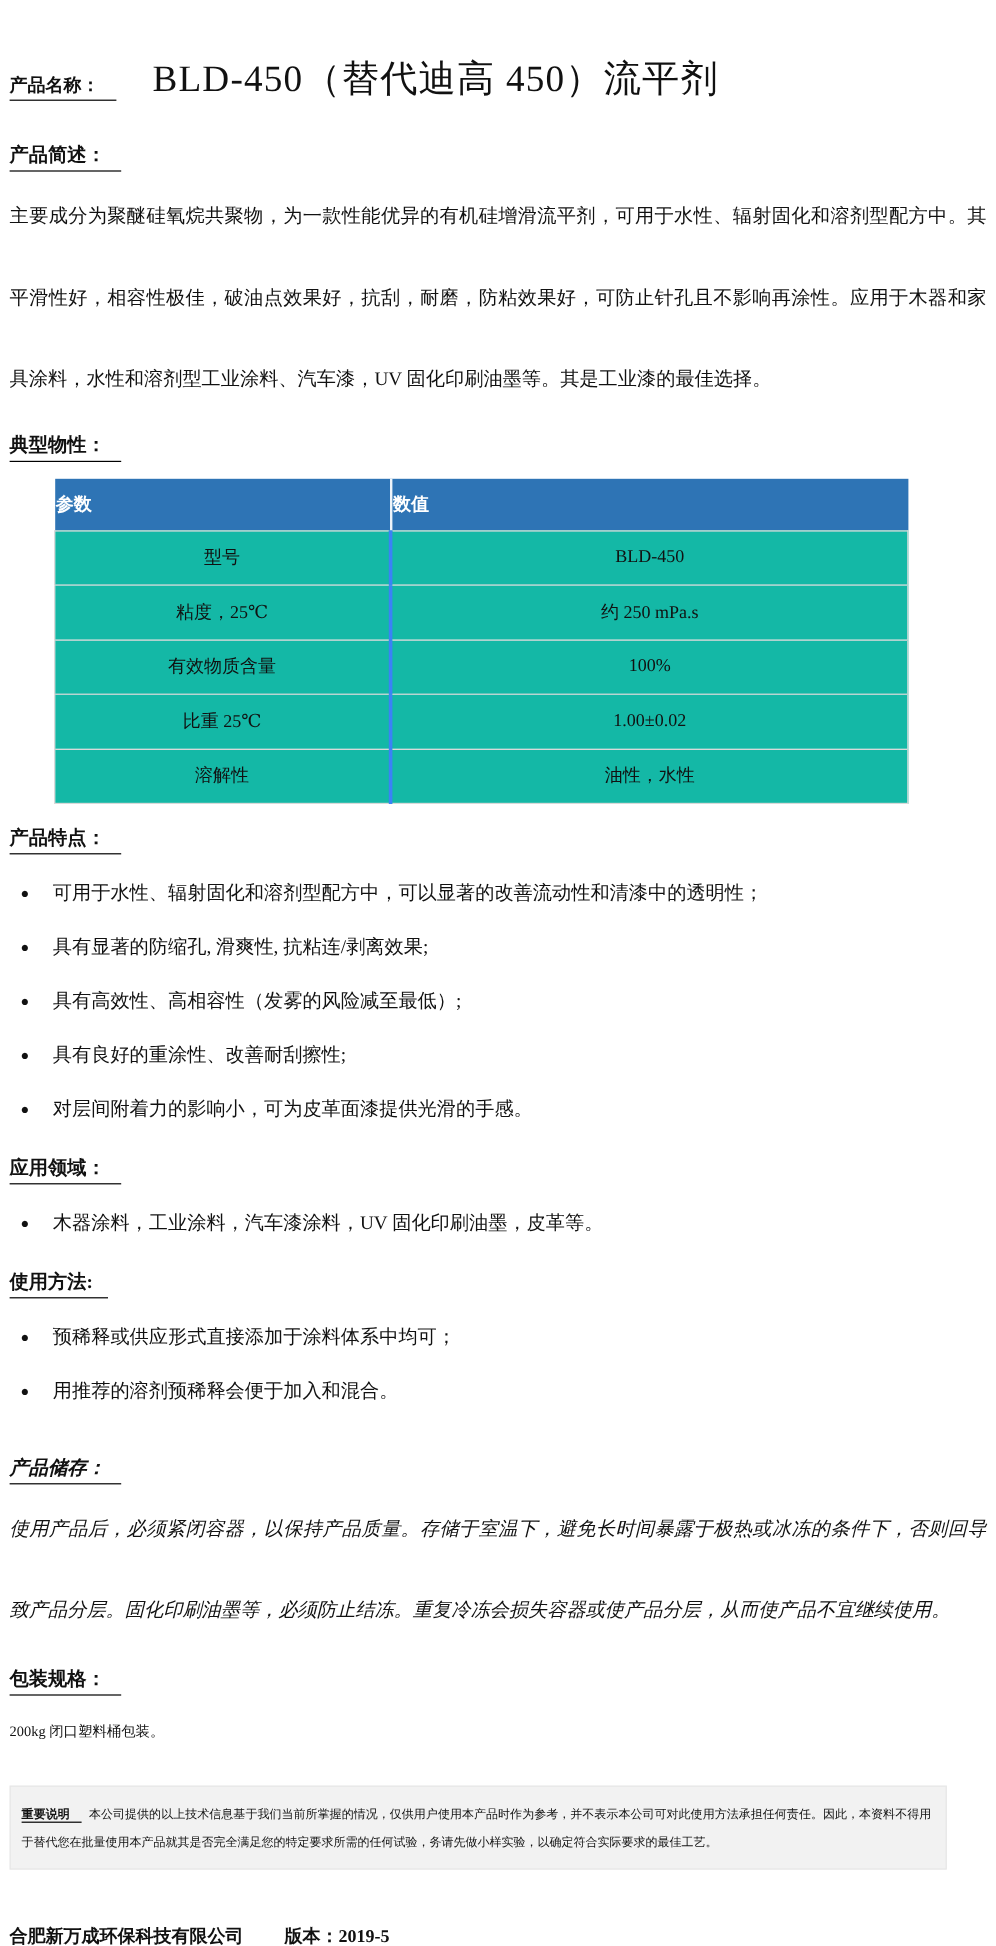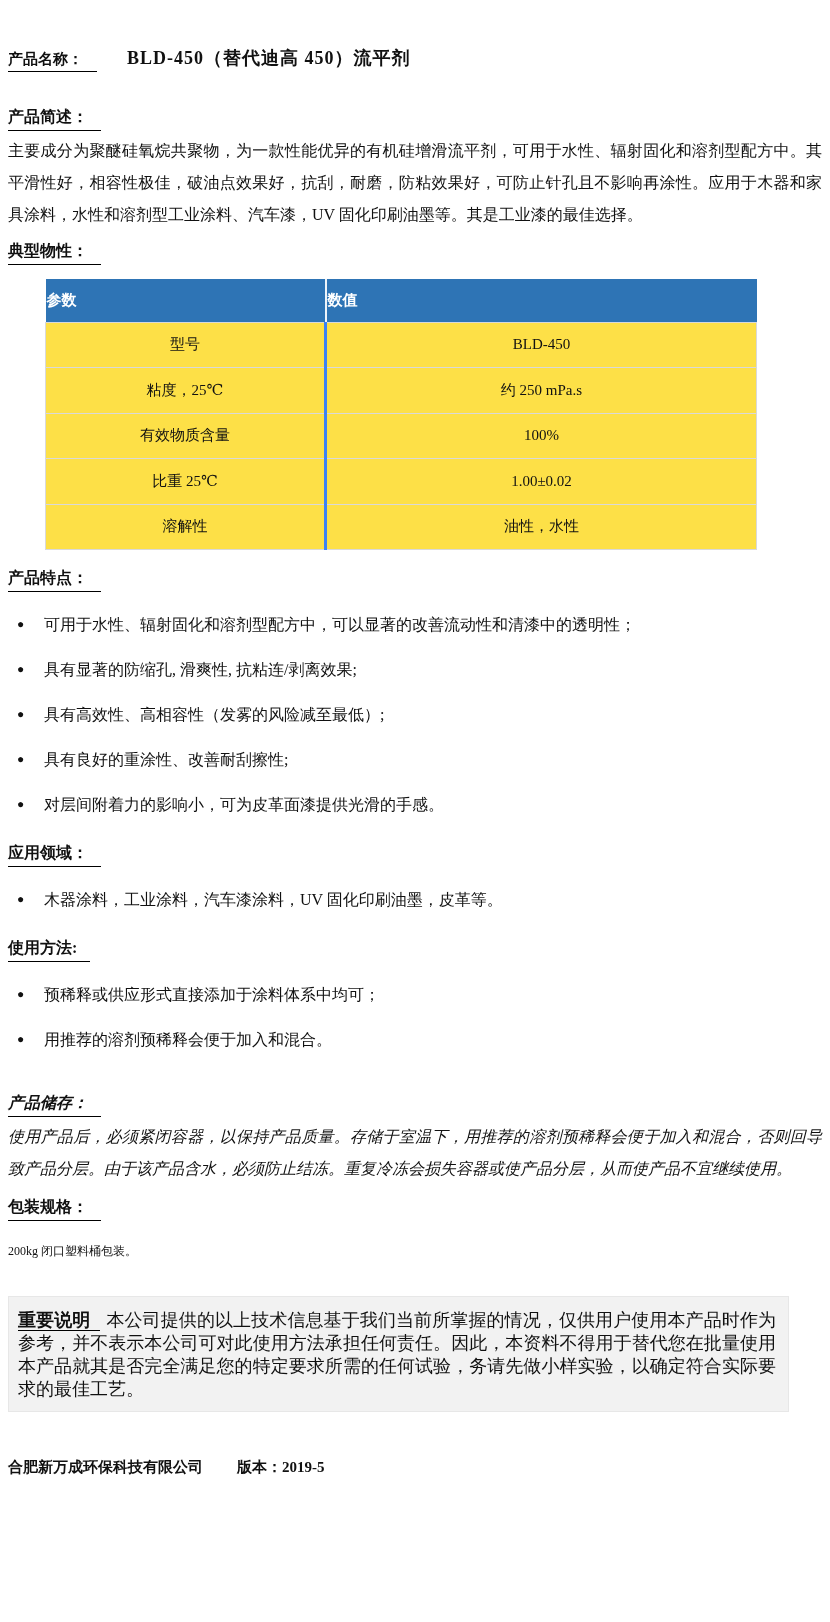--- a/index.html
+++ b/index.html
@@ -18,54 +18,54 @@
   }
 
   
   .title-row { display: flex; align-items: baseline; gap: 30px; }
   .product-label {
     font-size: 15px; font-weight: bold;
     border-bottom: 1.5px solid #000; padding-right: 14px; padding-bottom: 2px;
     white-space: nowrap;
   }
   .doc-title {
-    font-size: 18px; font-weight: bold; letter-spacing: 1px;
+    font-size: 31px; font-weight: normal; letter-spacing: 1px;
     line-height: 1.15;
   }
 
   
   .sec-heading {
     display: inline-block;
     font-size: 16px; font-weight: bold;
     border-bottom: 1.5px solid #000;
     padding-right: 13px; padding-bottom: 2px;
   }
   .sec { margin-top: 35px; }
 
   .para {
-    font-size: 16px; line-height: 32px;
+    font-size: 16px; line-height: 68px;
     text-align: justify;
     margin: 4px 0 0 0;
   }
 
   
   .table-wrap { margin: 14px 0 0 37px; width: 712px; }
   table.props {
     width: 100%; border-collapse: collapse;
     font-size: 15px;
   }
   table.props th {
     background: #2E74B5; color: #ffffff;
     font-weight: bold; height: 43px; text-align: left;
     border: none;
   }
   table.props th + th { border-left: 2px solid #eef4fa; }
   table.props td {
     height: 45.5px; text-align: center;
-    background: #fde047;
+    background: #14b8a6;
     border-top: 1px solid #d9d9d9;
   }
   table.props tr td:first-child { border-left: 1px solid #d9d9d9; width: 280px; }
   table.props tr td:last-child  { border-right: 1px solid #d9d9d9; }
   table.props td + td { border-left: 3px solid #3b82f6; }
   table.props tr:last-child td { border-bottom: 1px solid #d9d9d9; }
 
   
   ul.bullets { list-style: none; margin: 10px 0 0 0; padding: 0; }
   ul.bullets li {
@@ -81,21 +81,21 @@
   }
 
   .plain-line { font-size: 12px; margin-top: 22px; }
 
   
   .notice {
     margin: 36px 33px 0 0;
     background: #f2f2f2;
     border: 1px solid #e7e7e7;
     padding: 12px 12px 10px 9px;
-    font-size: 18px;
+    font-size: 10px;
     line-height: 23px;
     text-align: justify;
   }
   .notice .notice-label {
     font-weight: bold;
     border-bottom: 1.2px solid #000;
     padding-right: 10px;
     margin-right: 6px;
   }
 
@@ -179,21 +179,21 @@
   <div class="sec" style="margin-top:16px;">
     <span class="sec-heading">使用方法:</span>
     <ul class="bullets">
       <li><span class="dot">●</span><span>预稀释或供应形式直接添加于涂料体系中均可；</span></li>
       <li><span class="dot">●</span><span>用推荐的溶剂预稀释会便于加入和混合。</span></li>
     </ul>
   </div>
 
   <div class="sec" style="margin-top:31px;font-style:italic;">
     <span class="sec-heading">产品储存：</span>
-    <p class="para">使用产品后，必须紧闭容器，以保持产品质量。存储于室温下，用推荐的溶剂预稀释会便于加入和混合，否则回导致产品分层。由于该产品含水，必须防止结冻。重复冷冻会损失容器或使产品分层，从而使产品不宜继续使用。</p>
+    <p class="para">使用产品后，必须紧闭容器，以保持产品质量。存储于室温下，避免长时间暴露于极热或冰冻的条件下，否则回导致产品分层。固化印刷油墨等，必须防止结冻。重复冷冻会损失容器或使产品分层，从而使产品不宜继续使用。</p>
   </div>
 
   <div class="sec" style="margin-top:12px;">
     <span class="sec-heading">包装规格：</span>
     <div class="plain-line">200kg 闭口塑料桶包装。</div>
   </div>
 
   <div class="notice">
     <span class="notice-label">重要说明</span><span>本公司提供的以上技术信息基于我们当前所掌握的情况，仅供用户使用本产品时作为参考，并不表示本公司可对此使用方法承担任何责任。因此，本资料不得用于替代您在批量使用本产品就其是否完全满足您的特定要求所需的任何试验，务请先做小样实验，以确定符合实际要求的最佳工艺。</span>
   </div>

